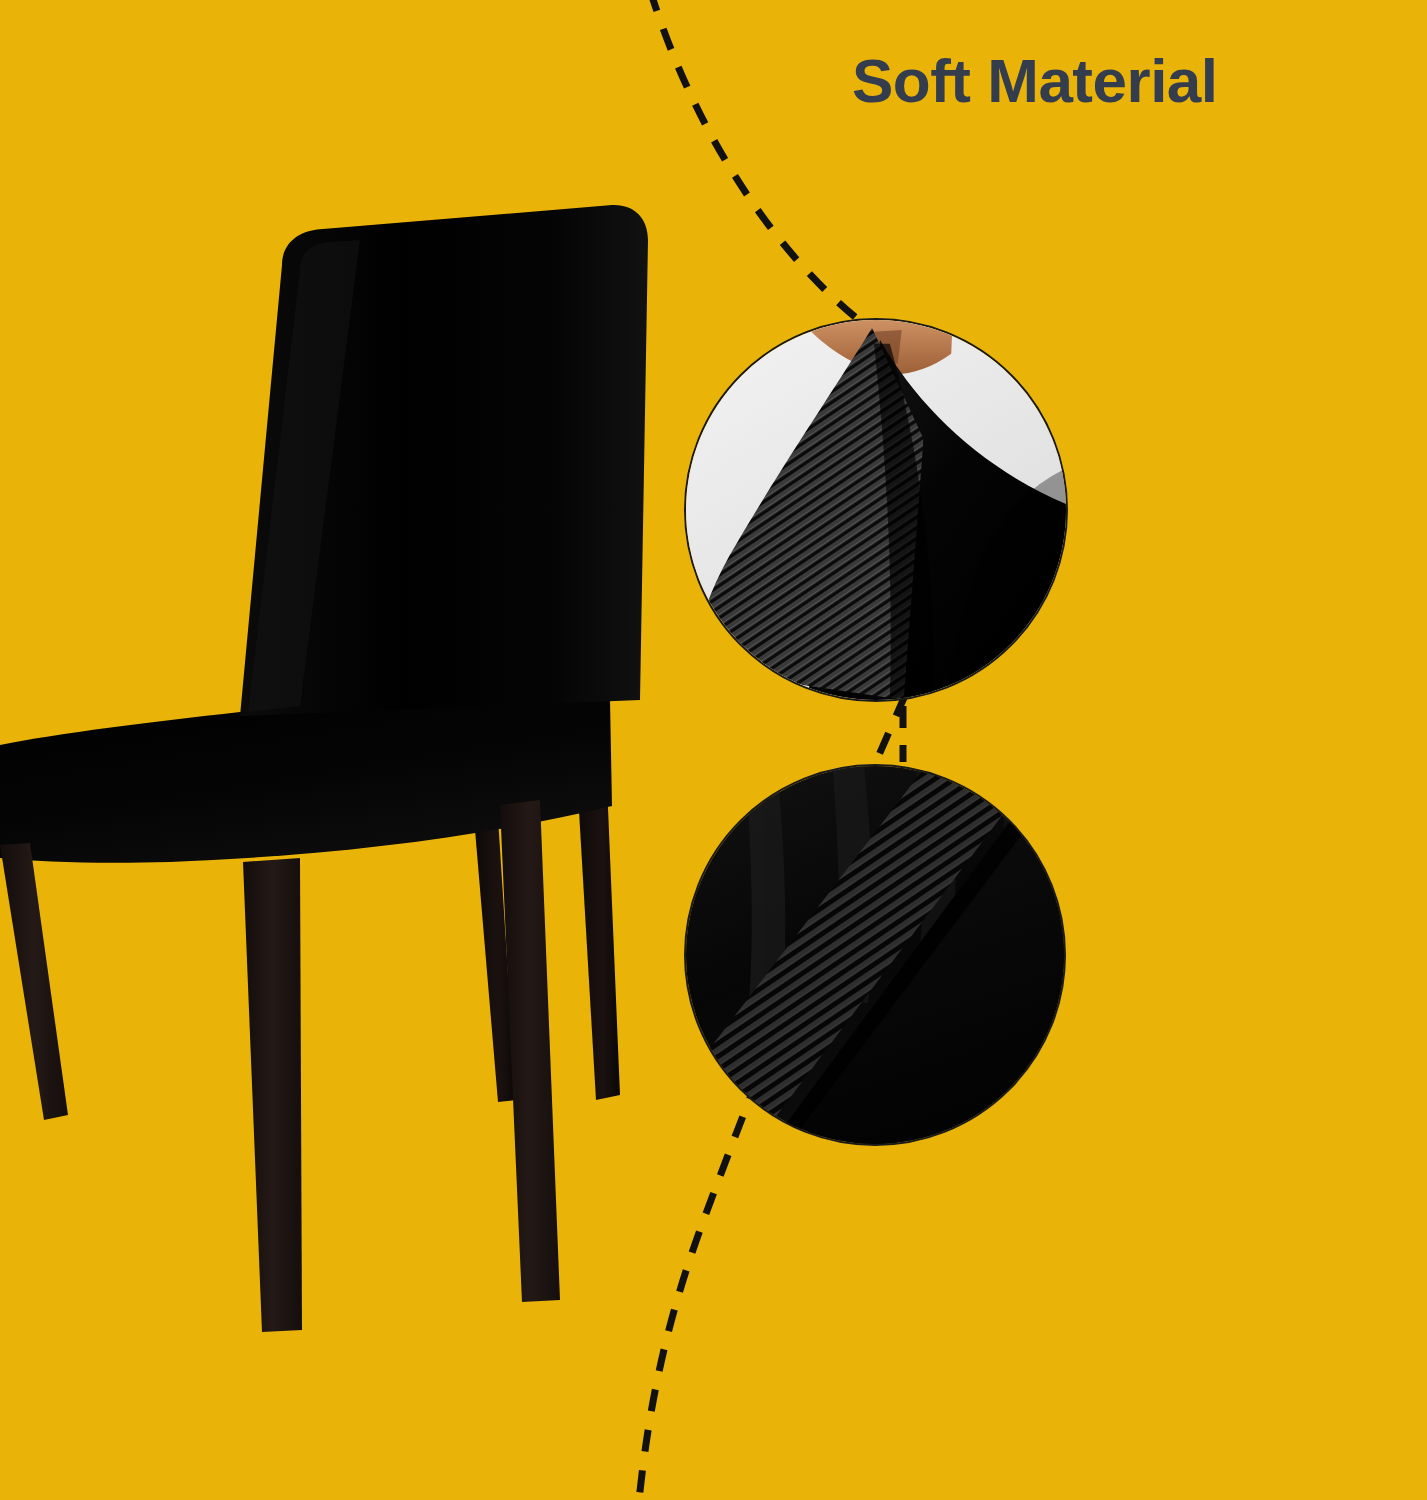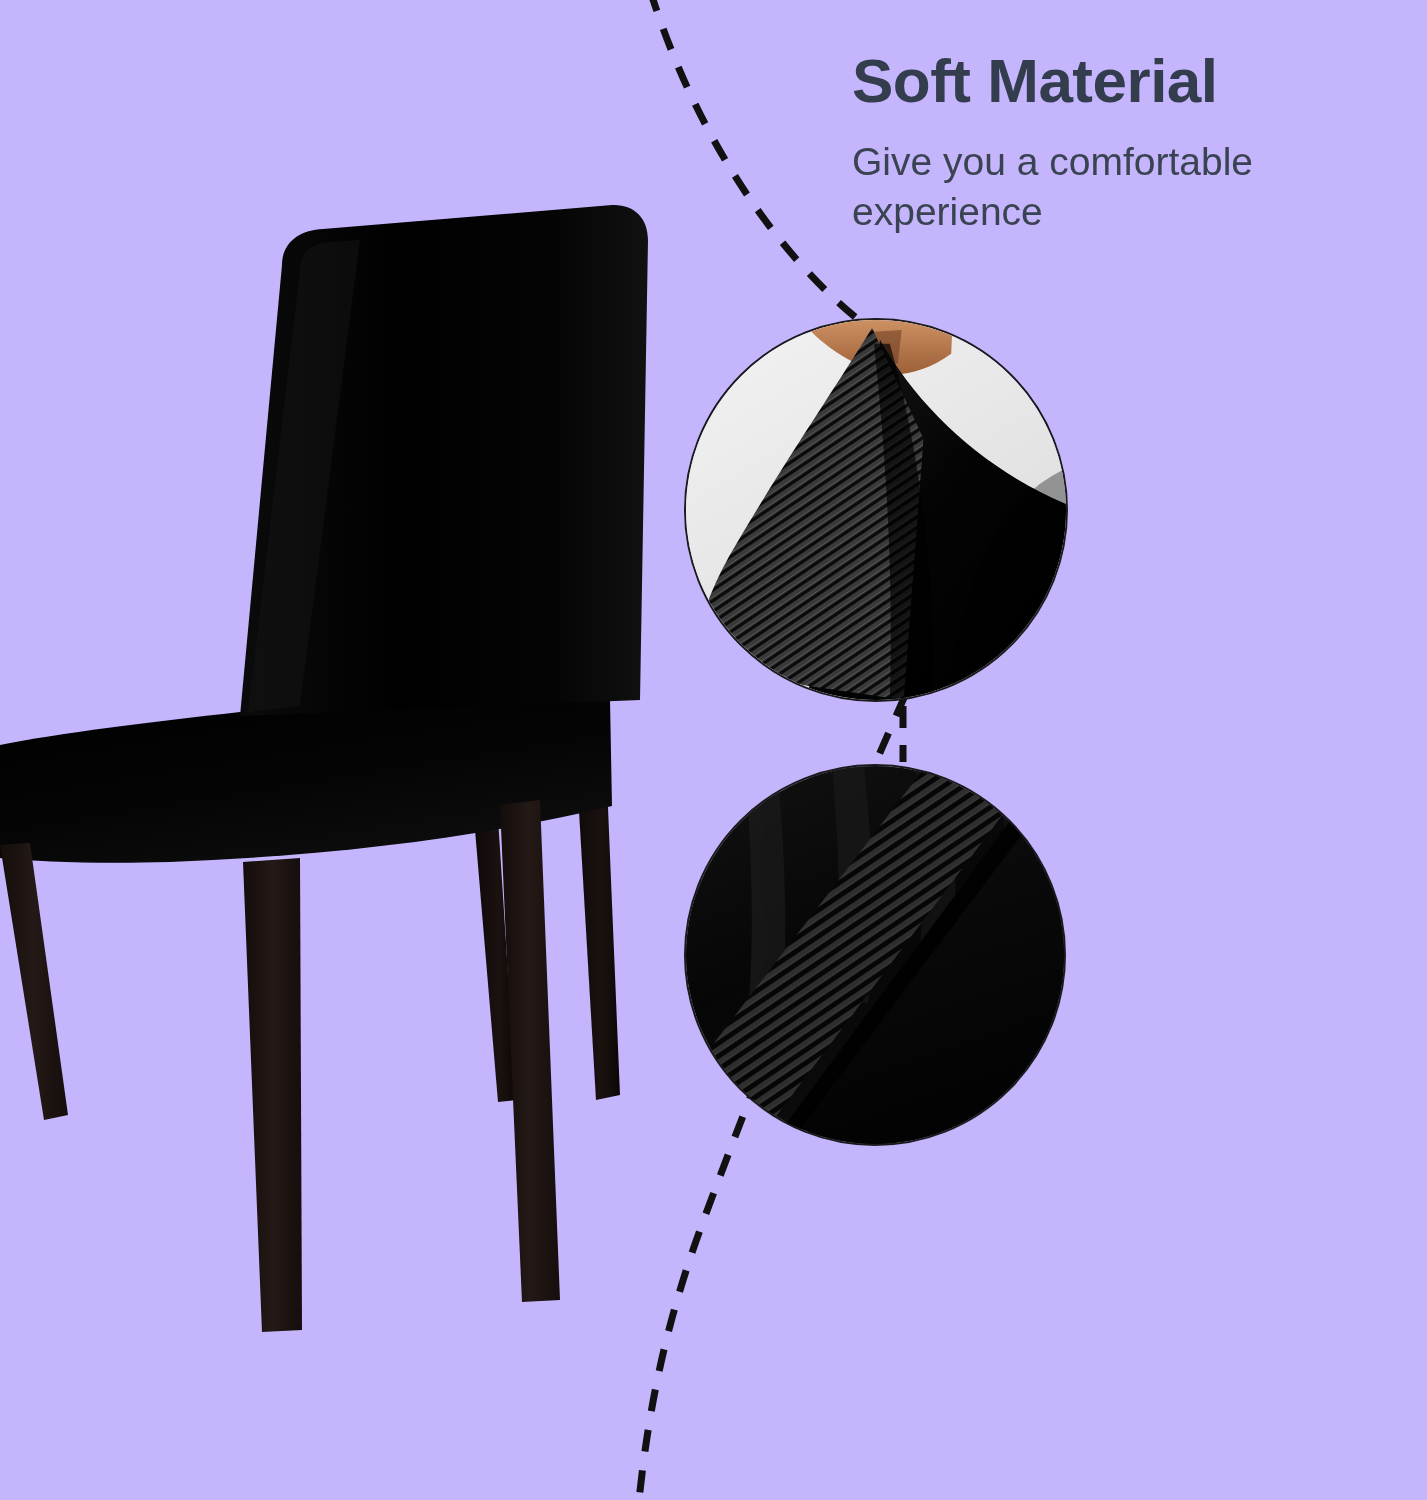--- a/index.html
+++ b/index.html
@@ -8,21 +8,21 @@
     padding: 0;
     background: #ffffff;
   }
   body {
     font-family: "Liberation Sans", sans-serif;
   }
   #infographic {
     position: relative;
     width: 1427px;
     height: 1500px;
-    background: #c4b5fd;
+    background: #eab308;
     overflow: hidden;
   }
 
   
   .divider-svg {
     position: absolute;
     left: 0;
     top: 0;
     width: 1427px;
     height: 1500px;
@@ -248,17 +248,16 @@
         <rect width="382" height="382" fill="url(#ruche)"></rect>
       </g>
 
       <path d="M 86 382 L 336 44 C 370 80 382 130 382 186 L 382 382 Z" fill="url(#hemLower)"></path>
       <path d="M 86 382 L 336 44 L 348 58 L 104 382 Z" fill="#000000" opacity="0.8"></path>
     </svg>
   </div>
 
   <div class="feature-block" id="feature-soft-material">
     <h2 class="feature-heading">Soft Material</h2>
-    <p class="feature-desc">Give you a comfortable experience</p>
   </div>
 
 
 </div>
 
 </body></html>

